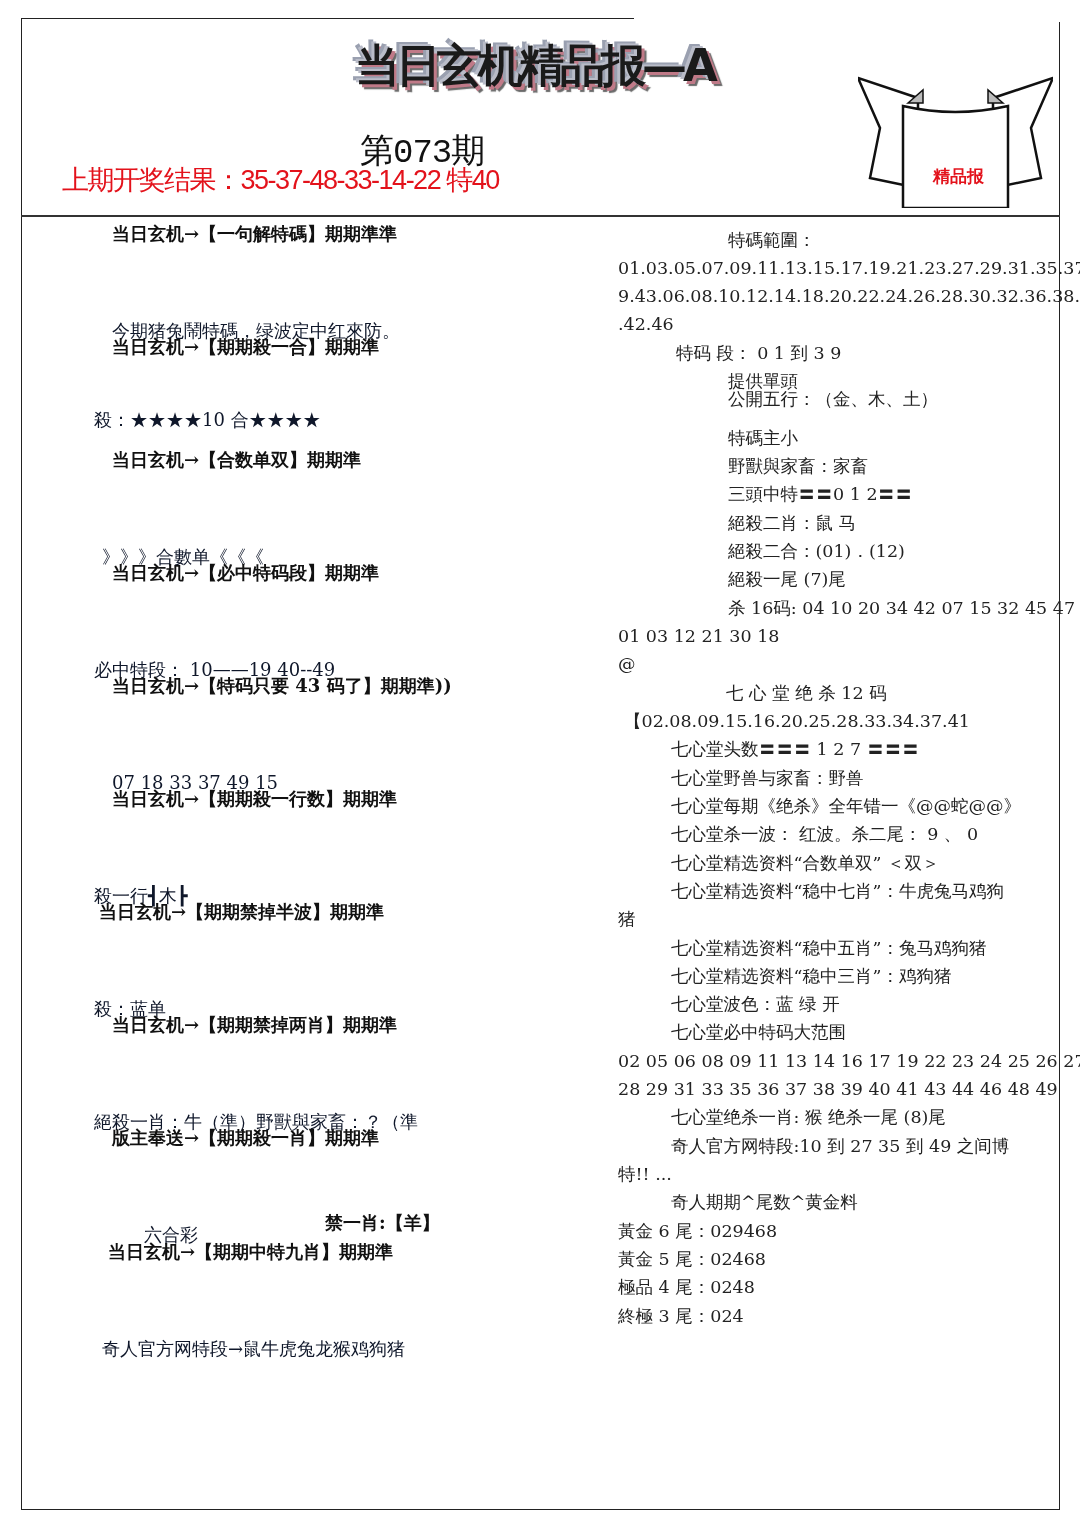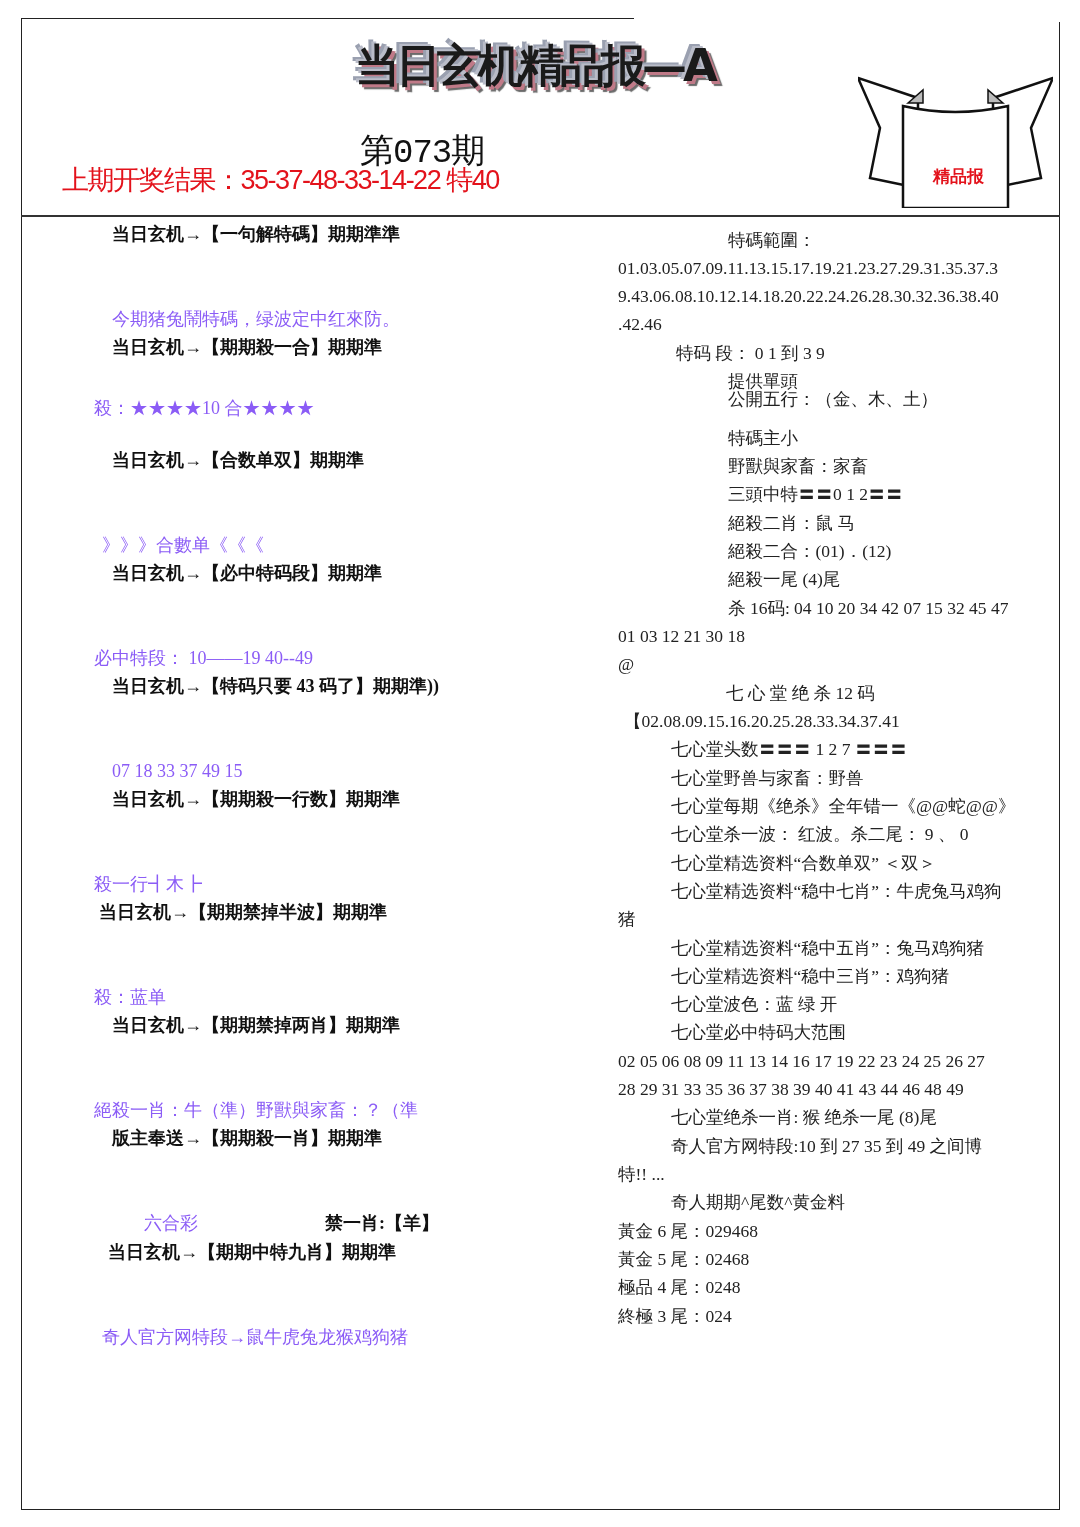--- a/index.html
+++ b/index.html
@@ -16,23 +16,23 @@
             text-shadow: -3px -2px 0 #b9bcc8, -6px -4px 0 #9aa0b0, 3px 3px 0 #c07a88, 5px 5px 1px #6a6a6a; }
   .issue { position: absolute; left: 360px; top: 128px; font-family: Liberation Mono, monospace;
            font-size: 34px; color: #111; letter-spacing: -1px; }
   .last-result { position: absolute; left: 62px; top: 162px; font-family: Liberation Sans, sans-serif;
                  font-size: 27px; color: #e3121b; letter-spacing: -1.5px; }
   .ribbon { position: absolute; left: 858px; top: 68px; width: 195px; height: 140px; }
   .ribbon-text { position: absolute; left: 933px; top: 140px; font-family: "DejaVu Sans", sans-serif;
                  font-size: 17px; font-weight: bold; color: #e3121b; margin-top: 25px; }
 
   .col-left { position: absolute; left: 0; top: 0; }
-  .line { position: absolute; white-space: nowrap; font-size: 18px; line-height: 22px; font-family: Liberation Serif, serif; }
+  .line { position: absolute; white-space: nowrap; font-size: 18px; line-height: 22px; }
   .bold { font-weight: bold; color: #111; }
-  .light { color: #8b5cf6; }
+  .light { color: #0f172a; margin-top: 12px; }
   .right .line { font-size: 17.5px; }
 </style>
 </head>
 <body>
 
 <div class="frame"></div>
 <div class="frame-topgap"></div>
 <div class="header-line"></div>
 
 <div class="banner">当日玄机精品报—A</div>
@@ -80,21 +80,21 @@
   <div class="line" style="left:618px;top:285px">9.43.06.08.10.12.14.18.20.22.24.26.28.30.32.36.38.40</div>
   <div class="line" style="left:618px;top:313px">.42.46</div>
   <div class="line" style="left:676px;top:342px">特码 段： 0 1 到 3 9</div>
   <div class="line" style="left:728px;top:370px">提供單頭</div>
   <div class="line" style="left:728px;top:388px">公開五行：（金、木、土）</div>
   <div class="line" style="left:728px;top:427px">特碼主小</div>
   <div class="line" style="left:728px;top:455px">野獸與家畜：家畜</div>
   <div class="line" style="left:728px;top:483px">三頭中特〓〓0 1 2〓〓</div>
   <div class="line" style="left:728px;top:512px">絕殺二肖：鼠 马</div>
   <div class="line" style="left:728px;top:540px">絕殺二合：(01)．(12)</div>
-  <div class="line" style="left:728px;top:568px">絕殺一尾 (4)尾</div>
+  <div class="line" style="left:728px;top:568px">絕殺一尾 (7)尾</div>
   <div class="line" style="left:728px;top:597px">杀 16码: 04 10 20 34 42 07 15 32 45 47</div>
   <div class="line" style="left:618px;top:625px">01 03 12 21 30 18</div>
   <div class="line" style="left:618px;top:653px">@</div>
   <div class="line" style="left:726px;top:682px">七    心    堂    绝    杀    12    码</div>
   <div class="line" style="left:624px;top:710px">【02.08.09.15.16.20.25.28.33.34.37.41</div>
   <div class="line" style="left:671px;top:738px">七心堂头数〓〓〓 1    2    7 〓〓〓</div>
   <div class="line" style="left:671px;top:767px">七心堂野兽与家畜：野兽</div>
   <div class="line" style="left:671px;top:795px">七心堂每期《绝杀》全年错一《@@蛇@@》</div>
   <div class="line" style="left:671px;top:823px">七心堂杀一波： 红波。杀二尾： 9 、 0</div>
   <div class="line" style="left:671px;top:852px">七心堂精选资料“合数单双”  ＜双＞</div>

